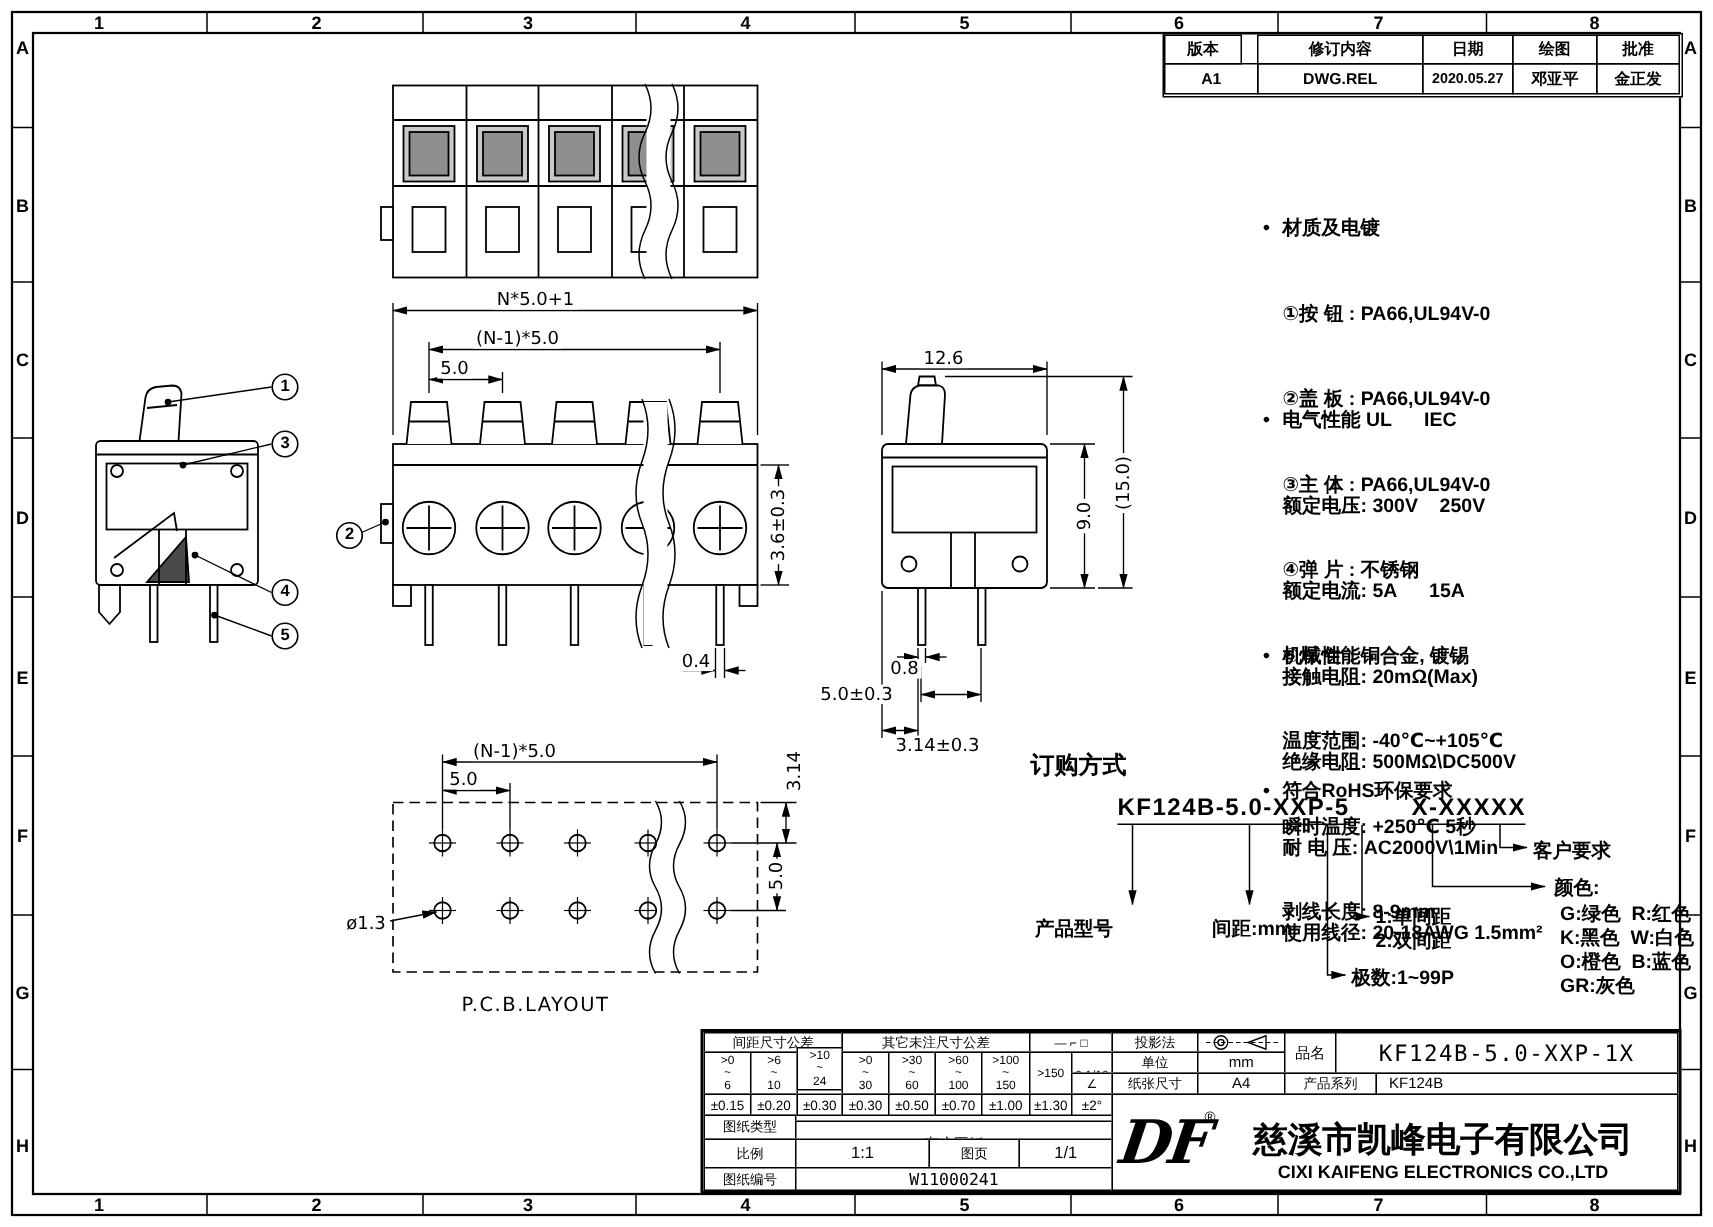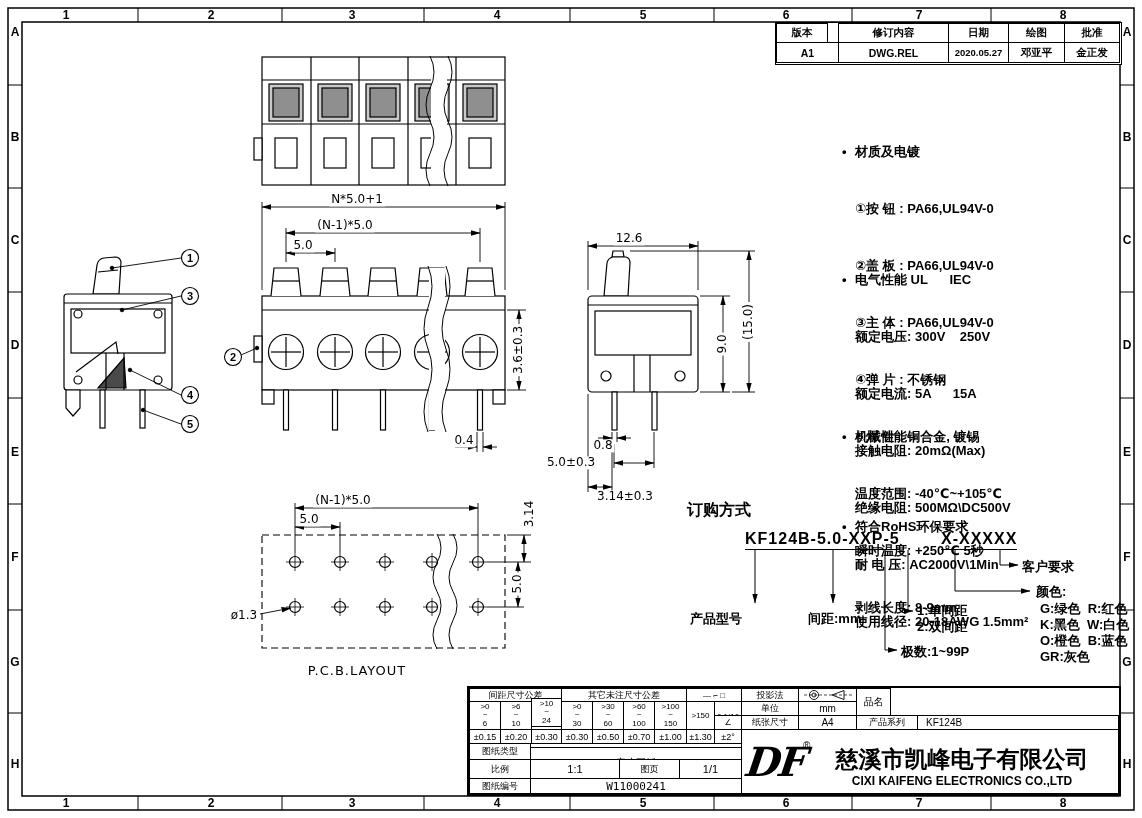--- a/index.html
+++ b/index.html
@@ -500,20 +500,21 @@
       <circle cx="13" cy="6" r="2" fill="none" stroke="#000" stroke-width="0.9"></circle>
       <path d="M31,6 L43,1.5 L43,10.5 Z" fill="none" stroke="#000" stroke-width="0.9"></path>
     </svg>
   </div>
   <div class="cell" style="left:272px;top:13px;width:58px;height:15px">单位</div>
   <div class="cell" style="left:329px;top:13px;width:59px;height:15px;font-size:10px">mm</div>
   <div class="cell" style="left:272px;top:27px;width:58px;height:15px">纸张尺寸</div>
   <div class="cell" style="left:329px;top:27px;width:59px;height:15px;font-size:10px">A4</div>
 
   <div class="cell" style="left:387px;top:0;width:35px;height:28px;font-size:10px">品名</div>
+  <div class="cell mono pname" style="left:421px;top:0;width:229px;height:28px">KF124B-5.0-XXP-1X</div>
   <div class="cell" style="left:387px;top:27px;width:62px;height:15px">产品系列</div>
   <div class="cell left" style="left:448px;top:27px;width:202px;height:15px;font-size:10px">KF124B</div>
 
   <div class="cell" style="left:272px;top:41px;width:378px;height:65px"></div>
   <span class="logo" style="left:278px;top:54px">DF</span>
   <span class="reg" style="left:334px;top:52px">®</span>
   <span class="cname" style="left:338px;top:86px;width:310px;font-size:12px">CIXI KAIFENG ELECTRONICS CO.,LTD</span>
   <span class="cname" style="left:338px;top:56px;width:310px;font-size:23px">慈溪市凯峰电子有限公司</span>
 </div>
 

